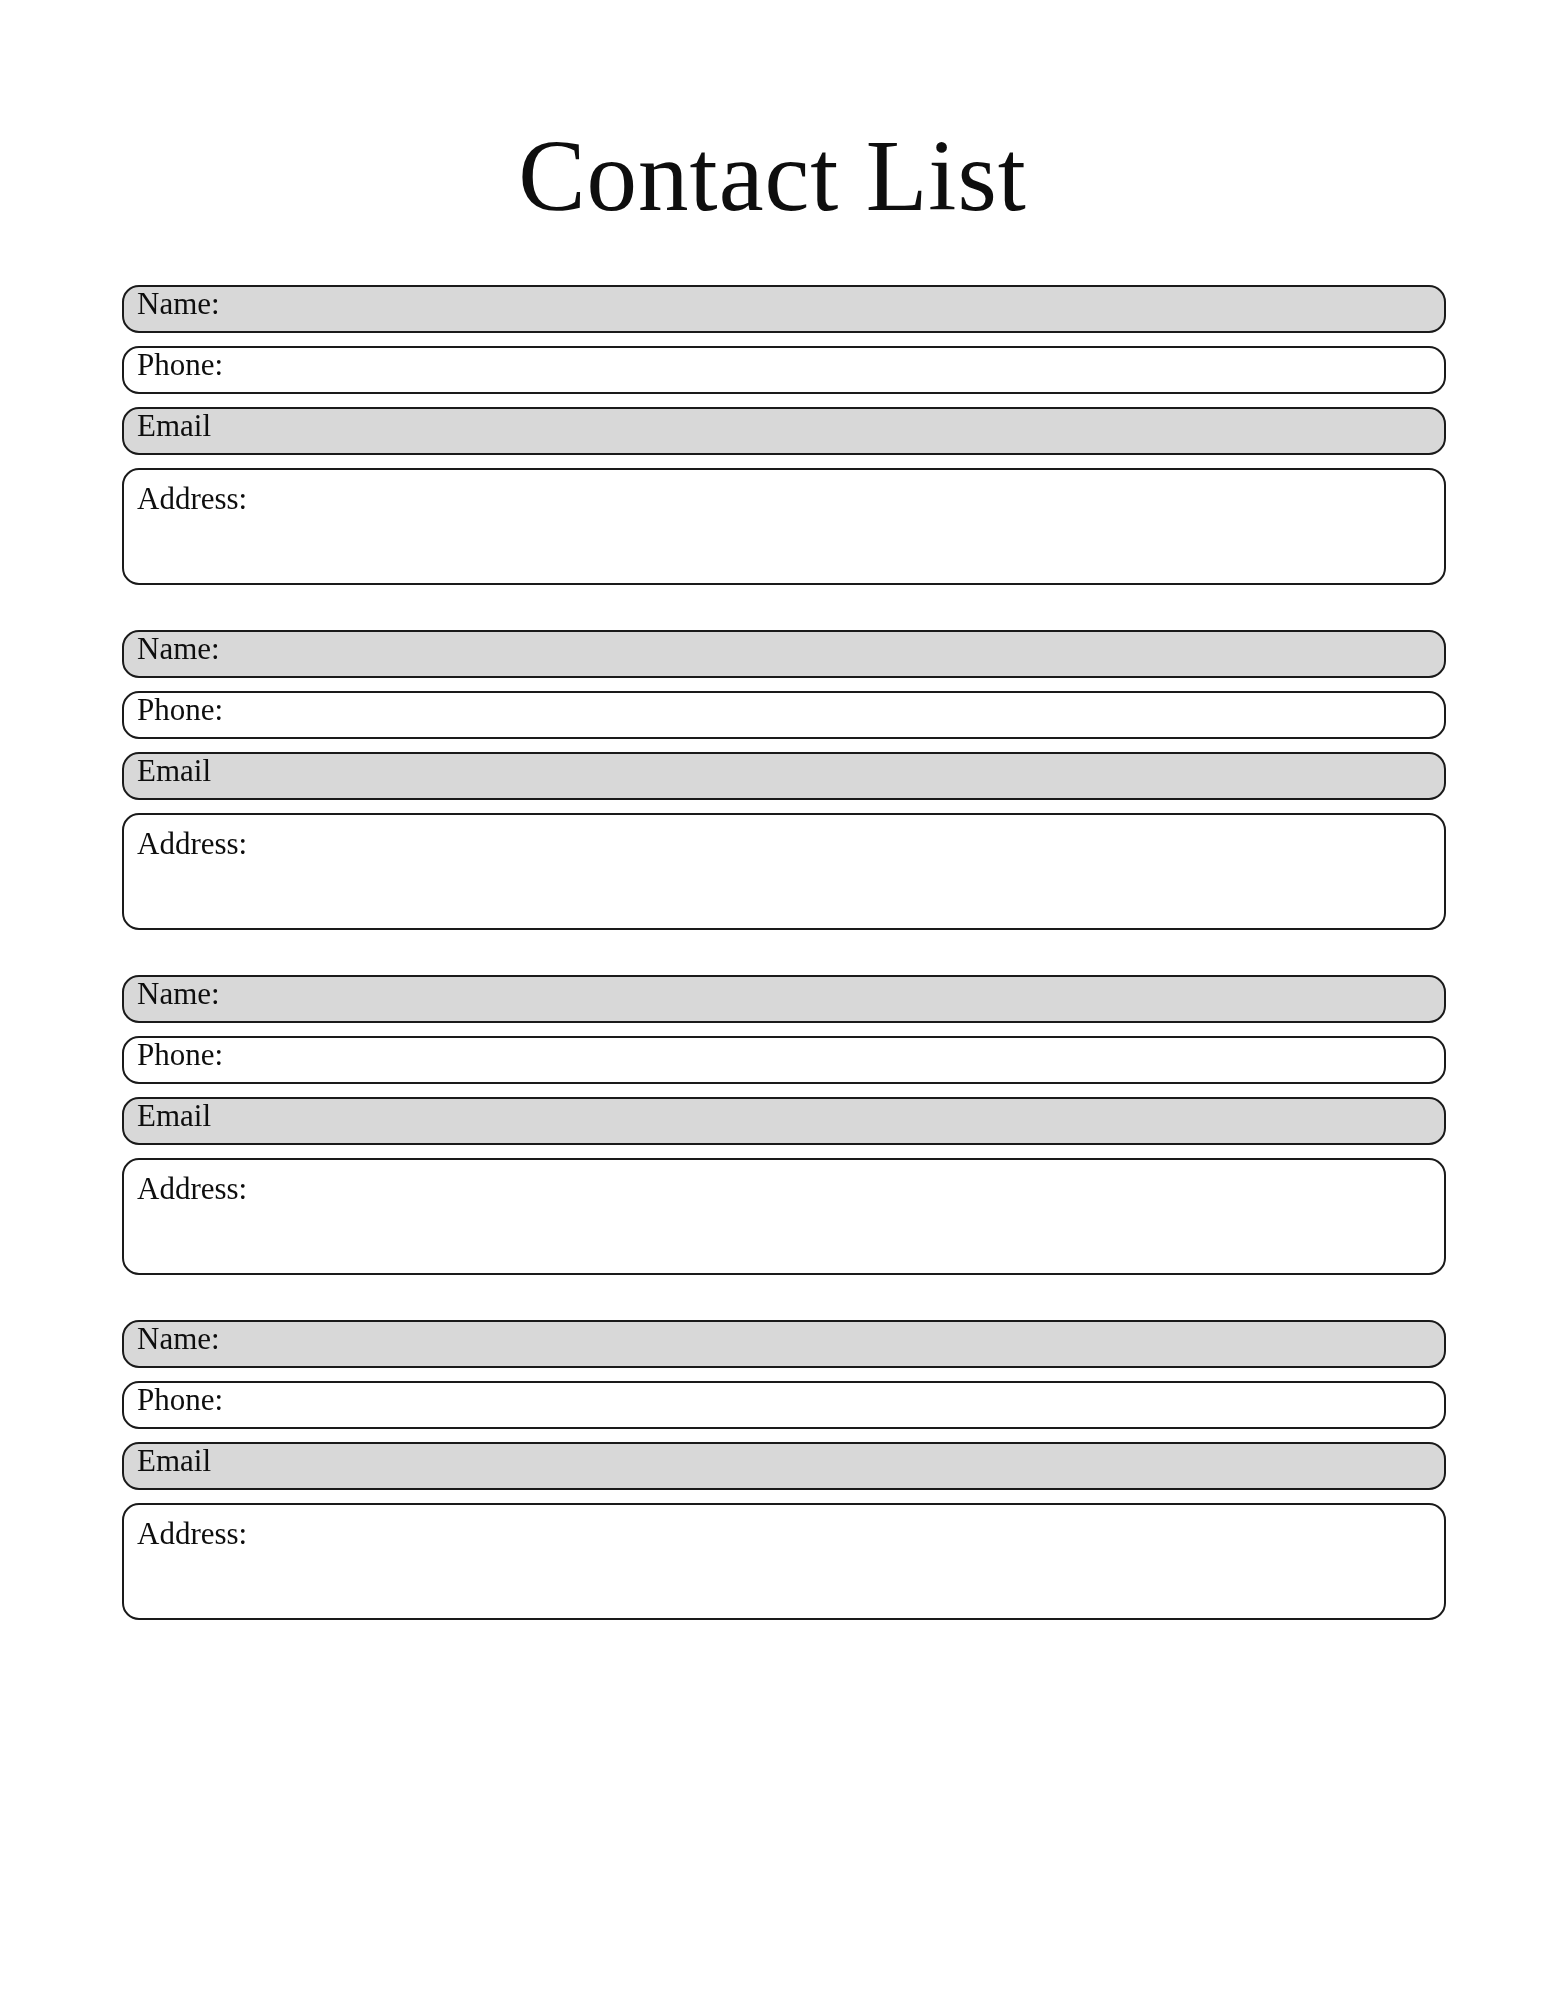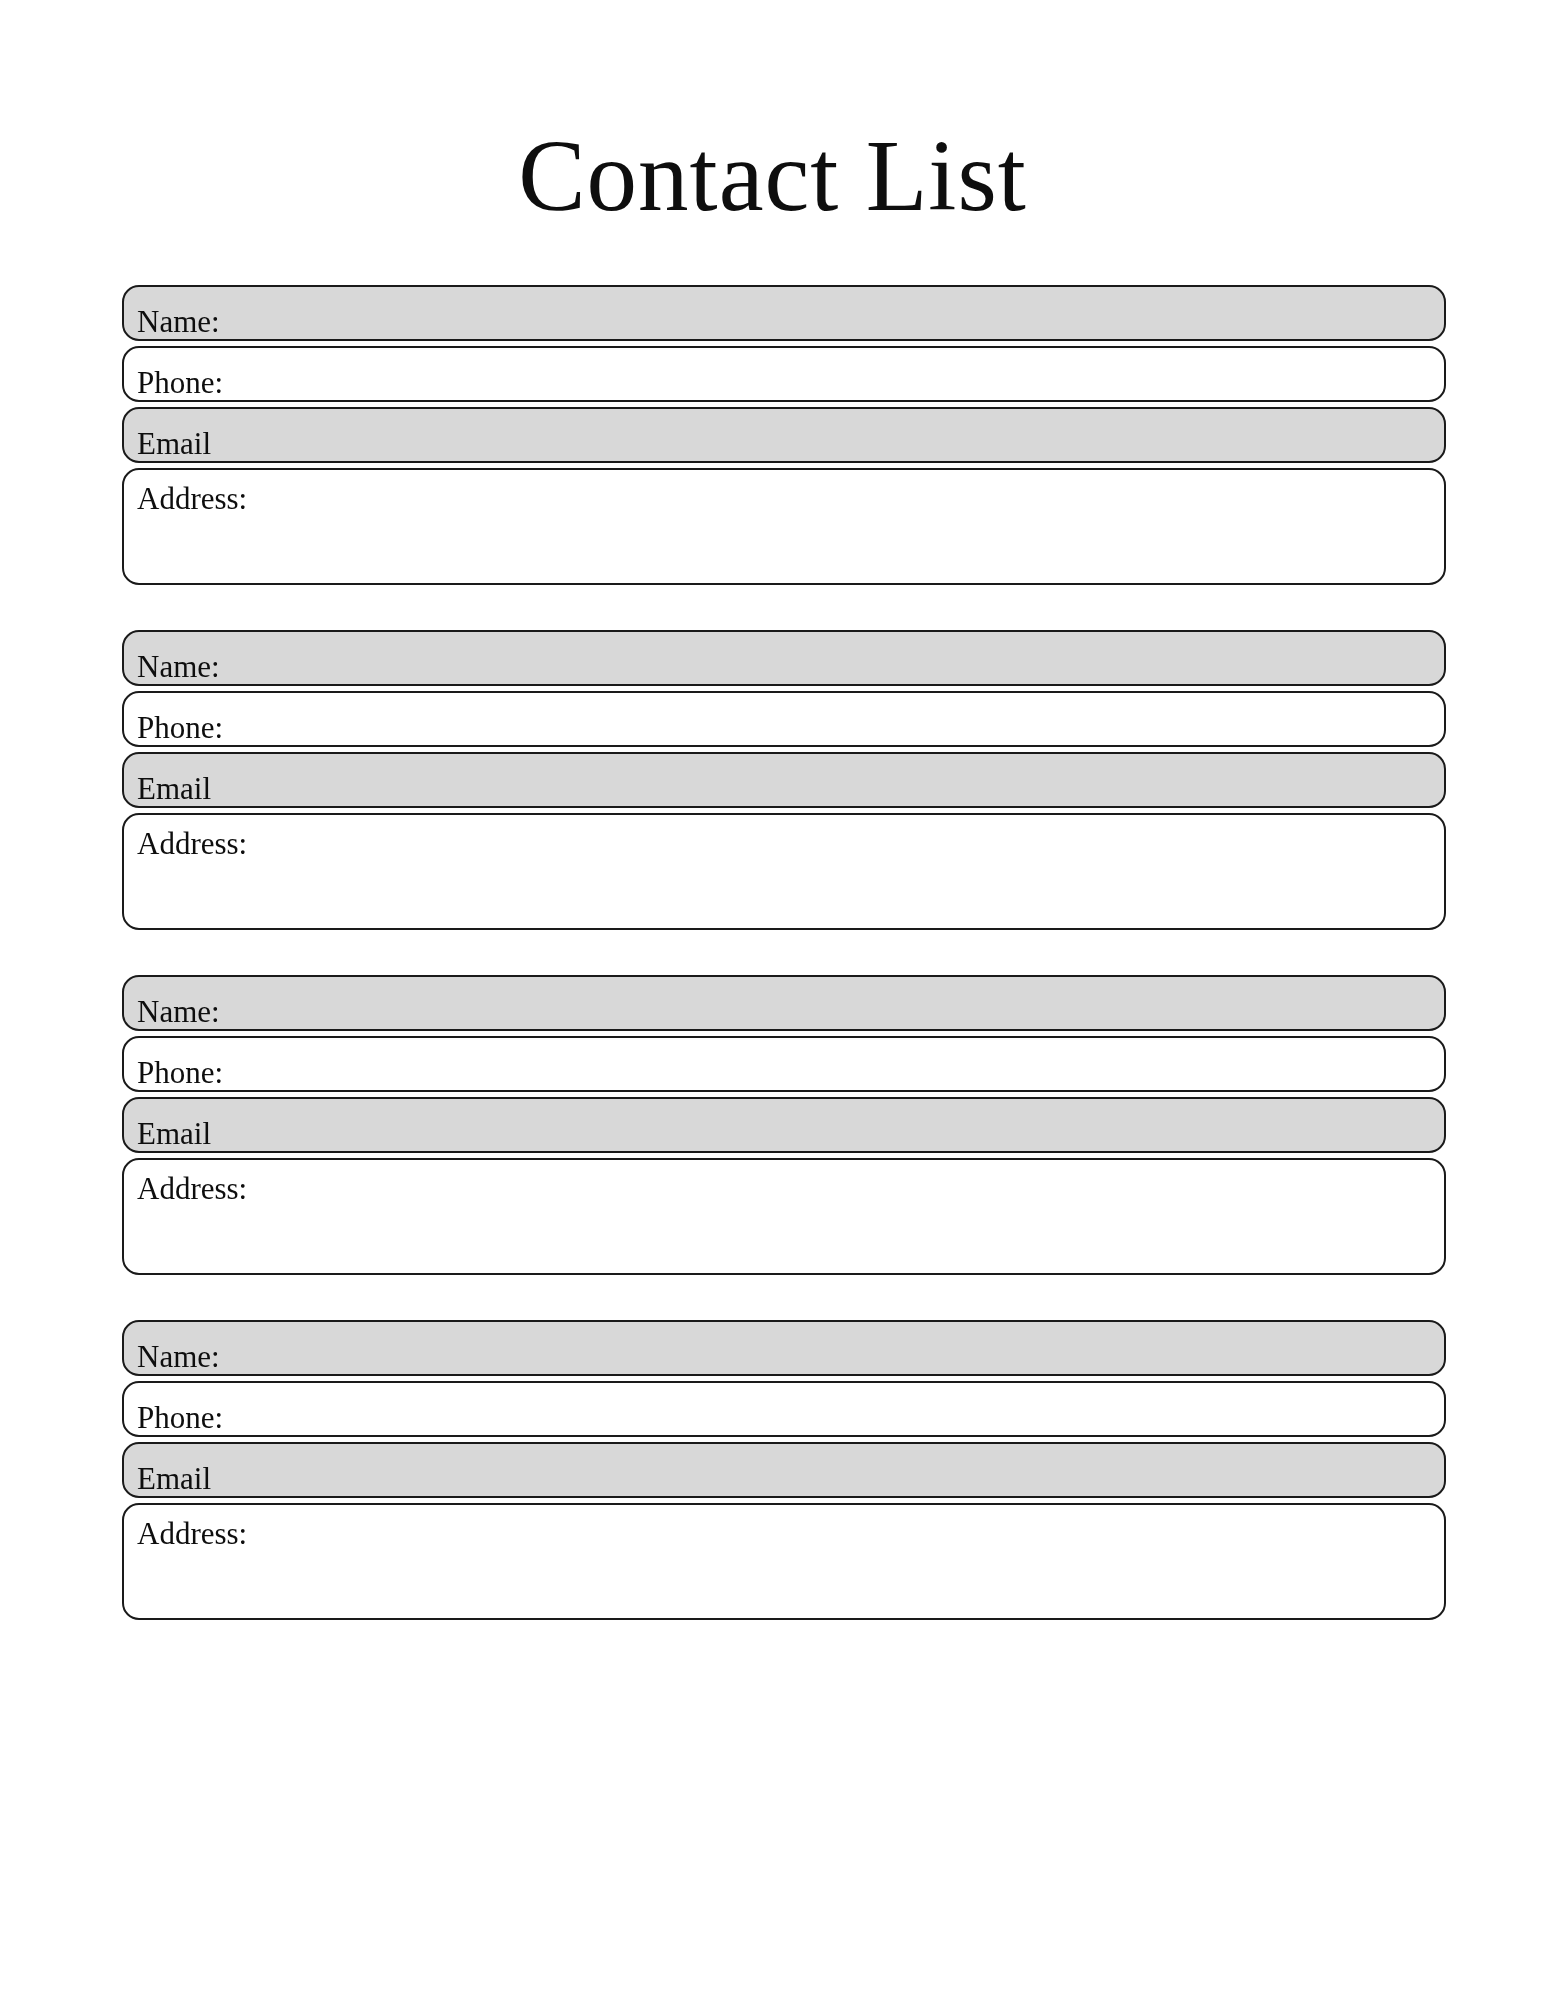--- a/index.html
+++ b/index.html
@@ -36,27 +36,27 @@
     top:285px;
     left:122px;
     width:1324px;
   }
   .contact-block{
     margin-bottom:45px;
   }
   .contact-block:last-child{margin-bottom:0;}
   .field-row{
     width:100%;
-    height:56px;
+    height:48px;
     border:2px solid var(--border-color);
     background:var(--row-plain-bg);
     display:flex;
-    align-items:flex-end;
+    align-items:flex-start;
     padding-left:13px;
-    margin-bottom:5px;
+    margin-bottom:13px;
     font-size:31px;
     line-height:1.1;
   }
   .field-row.shaded{
     background:var(--row-shaded-bg);
   }
   .field-row.tall{
     height:117px;
     align-items:flex-start;
     padding-top:12px;

